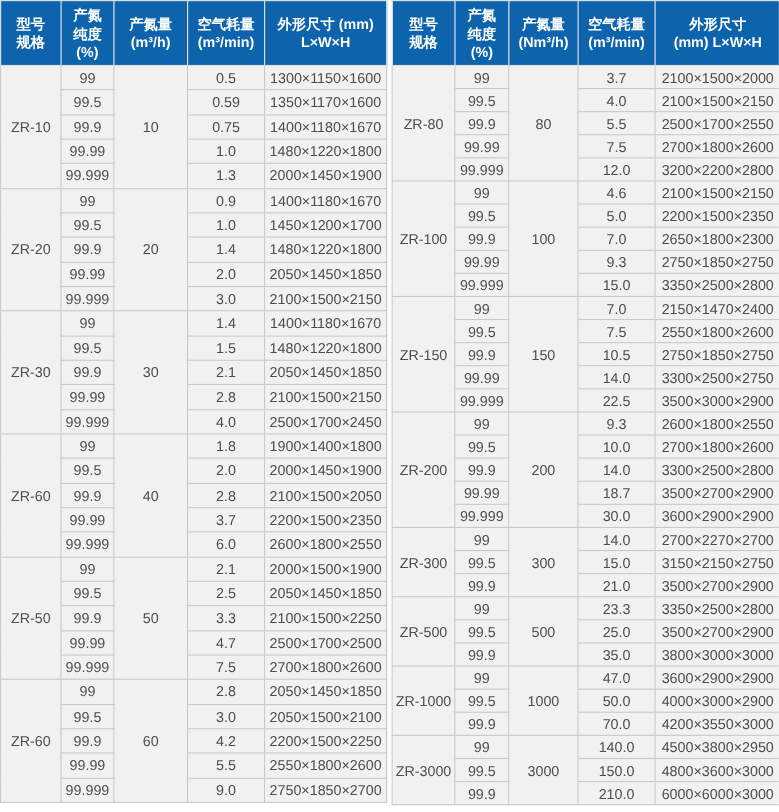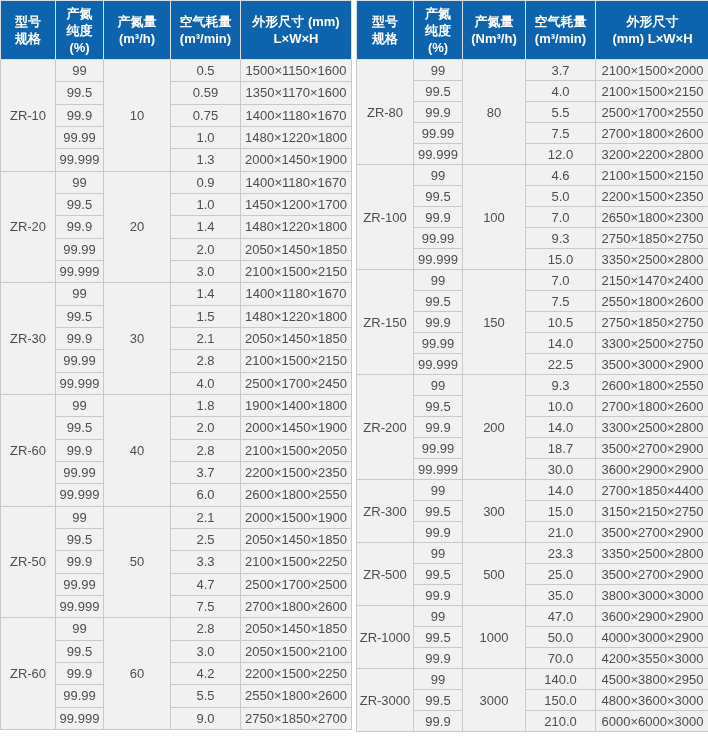--- a/index.html
+++ b/index.html
@@ -49,21 +49,21 @@
             <th>空气耗量<br>(m³/min)</th>
             <th>外形尺寸 (mm)<br>L×W×H</th>
           </tr>
         </thead>
         <tbody>
           <tr>
             <td rowspan="5">ZR-10</td>
             <td>99</td>
             <td rowspan="5">10</td>
             <td>0.5</td>
-            <td>1500×1150×1600</td>
+            <td>1300×1150×1600</td>
           </tr>
           <tr>
             <td>99.5</td>
             <td>0.59</td>
             <td>1350×1170×1600</td>
           </tr>
           <tr>
             <td>99.9</td>
             <td>0.75</td>
             <td>1400×1180×1670</td>
@@ -341,21 +341,21 @@
           <tr>
             <td>99.999</td>
             <td>30.0</td>
             <td>3600×2900×2900</td>
           </tr>
           <tr>
             <td rowspan="3">ZR-300</td>
             <td>99</td>
             <td rowspan="3">300</td>
             <td>14.0</td>
-            <td>2700×1850×4400</td>
+            <td>2700×2270×2700</td>
           </tr>
           <tr>
             <td>99.5</td>
             <td>15.0</td>
             <td>3150×2150×2750</td>
           </tr>
           <tr>
             <td>99.9</td>
             <td>21.0</td>
             <td>3500×2700×2900</td>

